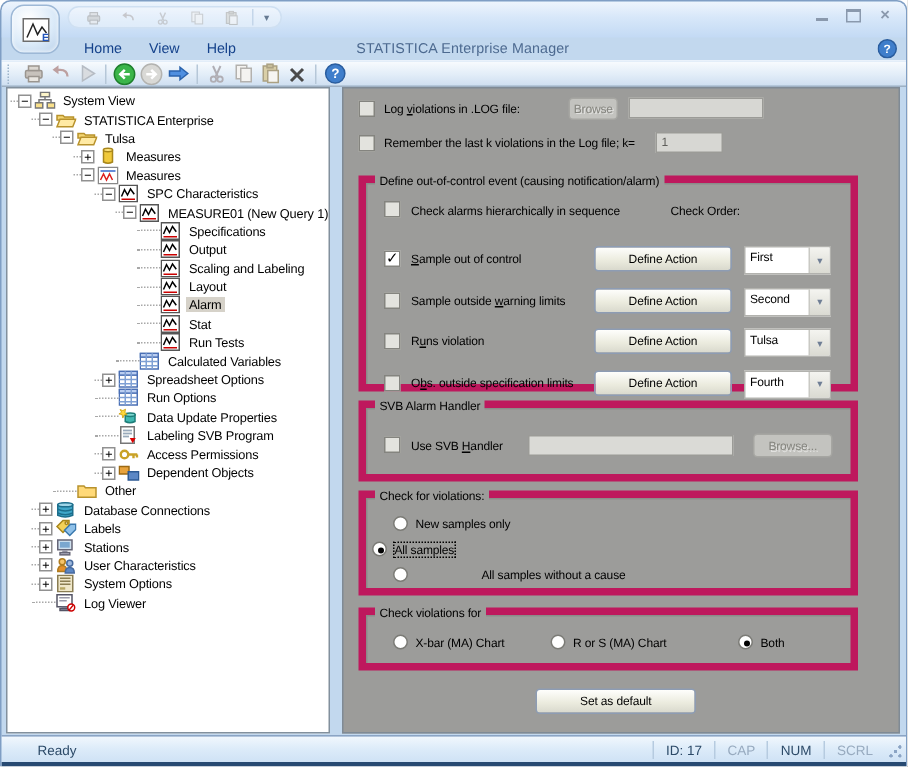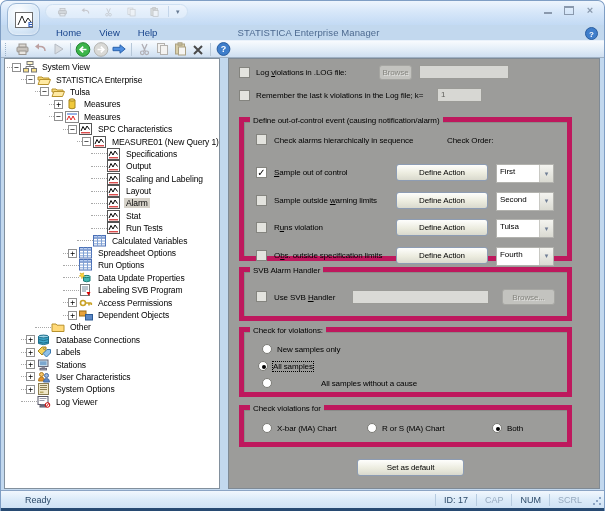--- a/index.html
+++ b/index.html
@@ -700,21 +700,21 @@
         <button class="xp-btn disabled p-abs" style="left:258px; top:17px; width:53px; height:16px;">Browse...</button>
       </div>
 
       <div class="grp" style="left:10px; top:268px; width:333px; height:70px;">
         <span class="grp-title">Check for violations:</span>
         <div id="cfv-radios" style="position:absolute; inset:0;">
             <div style="position: absolute; display: flex; align-items: center; left: 18px; top: 12px;">
               <span class="radio"></span>
               <span class="radio-label">New samples only</span>
             </div>
-            <div style="position: absolute; display: flex; align-items: center; left: 14px; top: 29px; text-align: center;">
+            <div style="position: absolute; display: flex; align-items: center; left: 4px; top: 29px; text-align: center;">
               <span class="radio sel"></span>
               <span class="radio-label focus">All samples</span>
             </div>
             <div style="position: absolute; display: flex; align-items: center; left: 18px; top: 46px; gap: 44px;">
               <span class="radio"></span>
               <span class="radio-label">All samples without a cause</span>
             </div>
           </div>
       </div>
 

